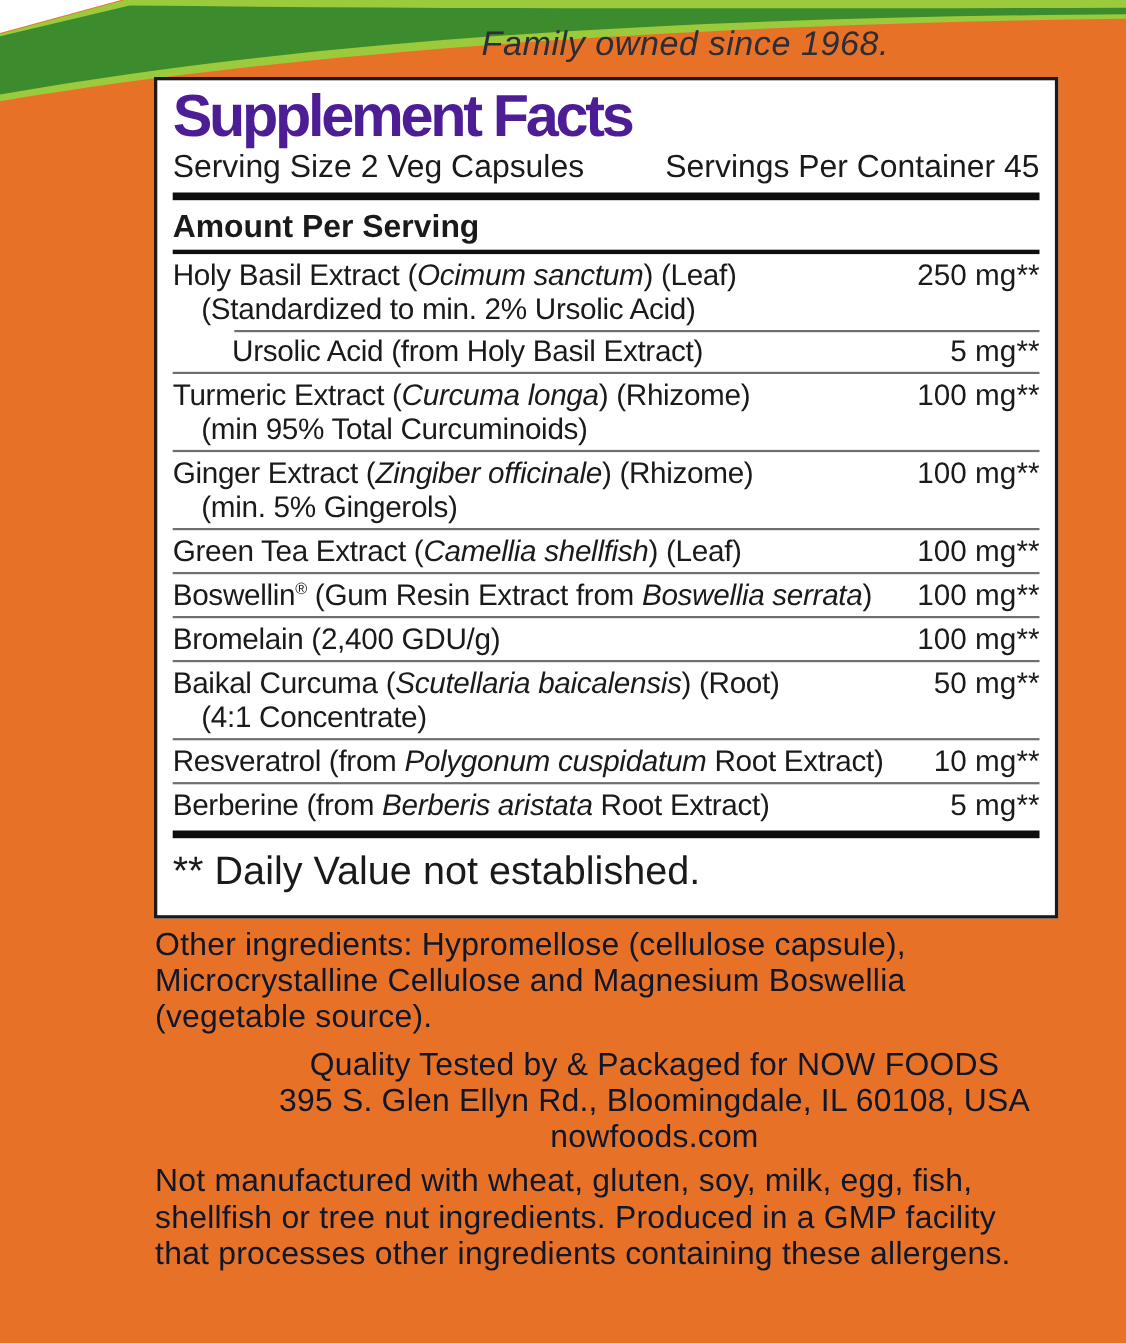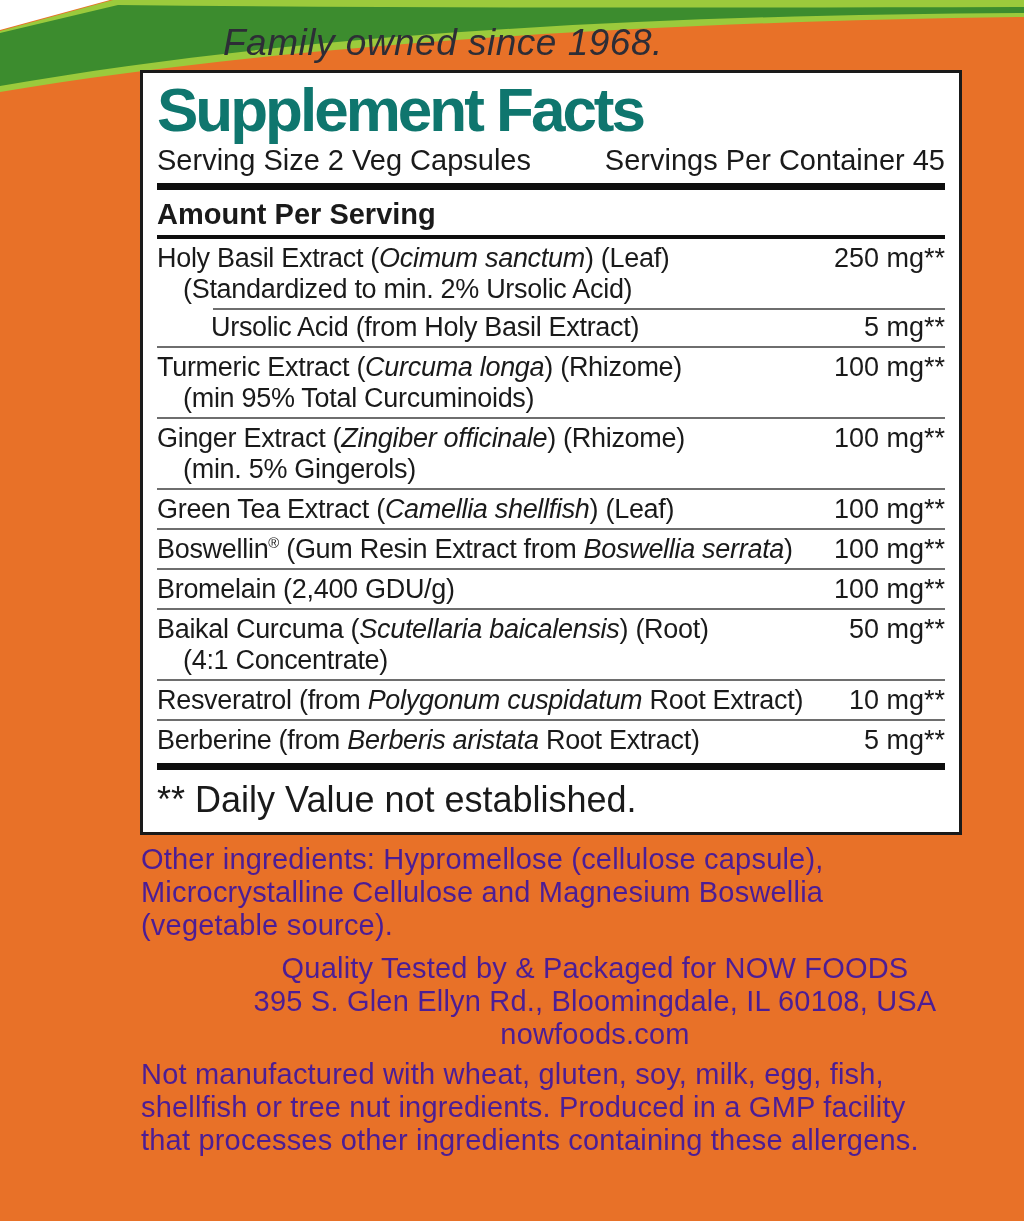--- a/index.html
+++ b/index.html
@@ -6,32 +6,32 @@
   body{
     width:1024px;height:1221px;position:relative;overflow:hidden;
     background:#E87128;
     font-family:"Liberation Sans",sans-serif;
     -webkit-font-smoothing:antialiased;
   }
   
   .swoosh{position:absolute;top:0;left:0;width:1024px;height:150px;display:block;}
   
   .tagline{
-    position:absolute;top:22px;left:223px;width:800px;text-align:left;
-    font-size:37px;font-style:italic;color:#2D2D36;letter-spacing:.5px;
+    position:absolute;top:22px;left:223px;width:800px;text-align:center;
+    font-size:31px;font-style:italic;color:#2D2D36;letter-spacing:.5px;
   }
   
   .panel{
     position:absolute;left:140px;top:70px;width:822px;height:765px;
     background:#FFFFFF;border:3px solid #1A1A1A;box-sizing:border-box;
     padding:0 14px;color:#1A1A1A;
   }
   .title{
-    font-size:62px;font-weight:bold;letter-spacing:-3px;line-height:.95;
-    margin-top:8px;white-space:nowrap;color:#0f766e;
+    font-size:54px;font-weight:bold;letter-spacing:-3px;line-height:.95;
+    margin-top:8px;white-space:nowrap;color:#4c1d95;
   }
   .serving{
     display:flex;justify-content:space-between;align-items:baseline;
     font-size:29px;margin-top:4px;
   }
   .bar{background:#0E0E0E;}
   .bar-thick{height:7px;margin-top:6px;}
   .bar-med{height:4px;}
   .aps{font-size:29px;font-weight:bold;padding:8px 0 4px 0;}
   
@@ -47,21 +47,21 @@
   }
   .rname{flex:1 1 auto;letter-spacing:-0.3px;}
   .row.indent .rname{padding-left:54px;}
   .rsub{padding-left:26px;}
   .lat{font-style:italic;}
   .reg{font-size:.55em;vertical-align:super;line-height:0;}
   .ramt{white-space:nowrap;padding-left:10px;text-align:right;}
   .bar-foot{height:7px;margin-top:4px;}
   .footnote{font-size:36px;padding:9px 0 0 0;}
   
-  .obtext{position:absolute;color:#4c1d95;font-size:29px;line-height:33px;letter-spacing:.2px;}
+  .obtext{position:absolute;color:#0f172a;font-size:29px;line-height:33px;letter-spacing:.2px;}
   .other-ing{left:141px;top:843px;width:780px;text-align:left;}
   .mfr{left:166px;top:952px;width:858px;text-align:center;}
   .allergen{left:141px;top:1058px;width:820px;text-align:left;}
 </style>
 </head>
 <body>
 
 <svg class="swoosh" viewBox="0 0 1024 150" xmlns="http://www.w3.org/2000/svg" aria-hidden="true">
   <path d="M0,92 C260,48 620,22 1024,17 L1024,0 L113,0 L0,31 Z" fill="#9BCA3C"></path>
   <path d="M0,33 L118,5 C400,8 700,8 1024,7 L1024,13 C700,15 330,28 0,86 Z" fill="#3C8C2E"></path>

